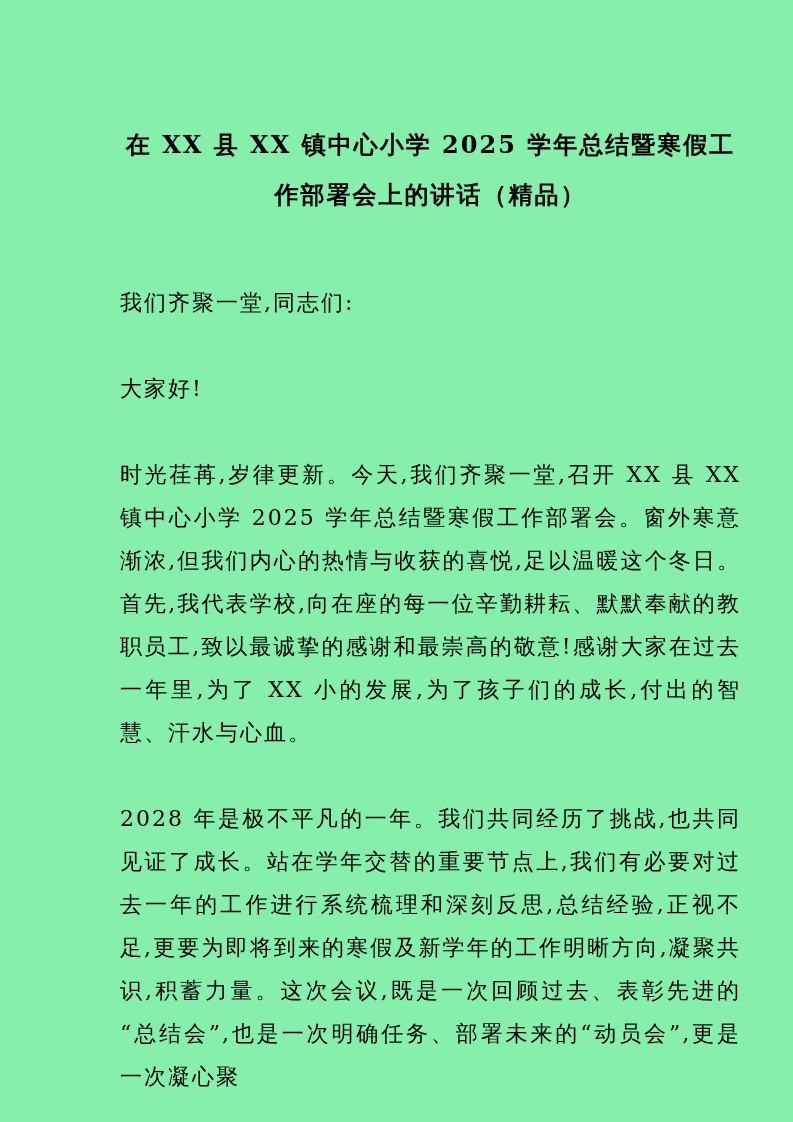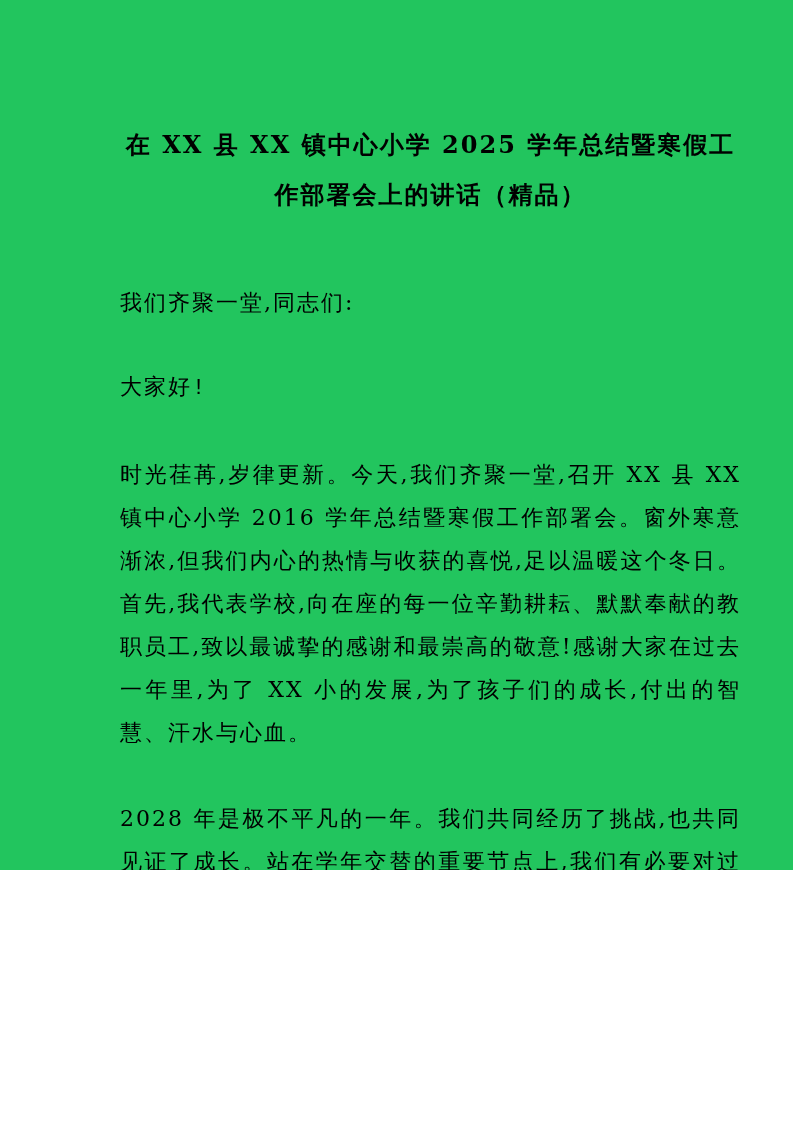--- a/index.html
+++ b/index.html
@@ -3,23 +3,23 @@
 <meta charset="utf-8">
 <style>
   html, body {
     margin: 0;
     padding: 0;
     background: #ffffff;
   }
   .page {
     position: relative;
     width: 793px;
-    height: 870px;
+    height: 1122px;
     margin: 0 auto;
-    background: #22c55e;
+    background: #86efac;
     box-sizing: border-box;
     padding: 120px 52px 0 120px;
     overflow: hidden;
     color: #000000;
     font-family: "DejaVu Serif", "Liberation Serif", serif;
   }
   .doc-title {
     margin: 0;
     font-size: 24px;
     font-weight: bold;
@@ -28,34 +28,34 @@
     letter-spacing: 2px;
     word-break: break-all;
   }
   .doc-line, .doc-para {
     margin: 0;
     font-size: 22px;
     line-height: 43px;
     letter-spacing: 2px;
   }
   .salutation { margin-top: 61px; }
-  .greeting   { margin-top: 43px; font-family: Liberation Mono, monospace; }
+  .greeting   { margin-top: 43px; }
   .doc-para {
     margin-top: 43px;
     text-align: justify;
     text-justify: inter-ideograph;
     word-break: break-all;
   }
 </style>
 </head>
 <body>
 
 <div class="page">
   <h1 class="doc-title">在 XX 县 XX 镇中心小学 2025 学年总结暨寒假工作部署会上的讲话（精品）</h1>
 
   <p class="doc-line salutation">我们齐聚一堂,同志们:</p>
 
   <p class="doc-line greeting">大家好!</p>
 
-  <p class="doc-para">时光荏苒,岁律更新。今天,我们齐聚一堂,召开 XX 县 XX 镇中心小学 2016 学年总结暨寒假工作部署会。窗外寒意渐浓,但我们内心的热情与收获的喜悦,足以温暖这个冬日。首先,我代表学校,向在座的每一位辛勤耕耘、默默奉献的教职员工,致以最诚挚的感谢和最崇高的敬意!感谢大家在过去一年里,为了 XX 小的发展,为了孩子们的成长,付出的智慧、汗水与心血。</p>
+  <p class="doc-para">时光荏苒,岁律更新。今天,我们齐聚一堂,召开 XX 县 XX 镇中心小学 2025 学年总结暨寒假工作部署会。窗外寒意渐浓,但我们内心的热情与收获的喜悦,足以温暖这个冬日。首先,我代表学校,向在座的每一位辛勤耕耘、默默奉献的教职员工,致以最诚挚的感谢和最崇高的敬意!感谢大家在过去一年里,为了 XX 小的发展,为了孩子们的成长,付出的智慧、汗水与心血。</p>
 
   <p class="doc-para">2028 年是极不平凡的一年。我们共同经历了挑战,也共同见证了成长。站在学年交替的重要节点上,我们有必要对过去一年的工作进行系统梳理和深刻反思,总结经验,正视不足,更要为即将到来的寒假及新学年的工作明晰方向,凝聚共识,积蓄力量。这次会议,既是一次回顾过去、表彰先进的“总结会”,也是一次明确任务、部署未来的“动员会”,更是一次凝心聚</p>
 </div>
 
 </body></html>

